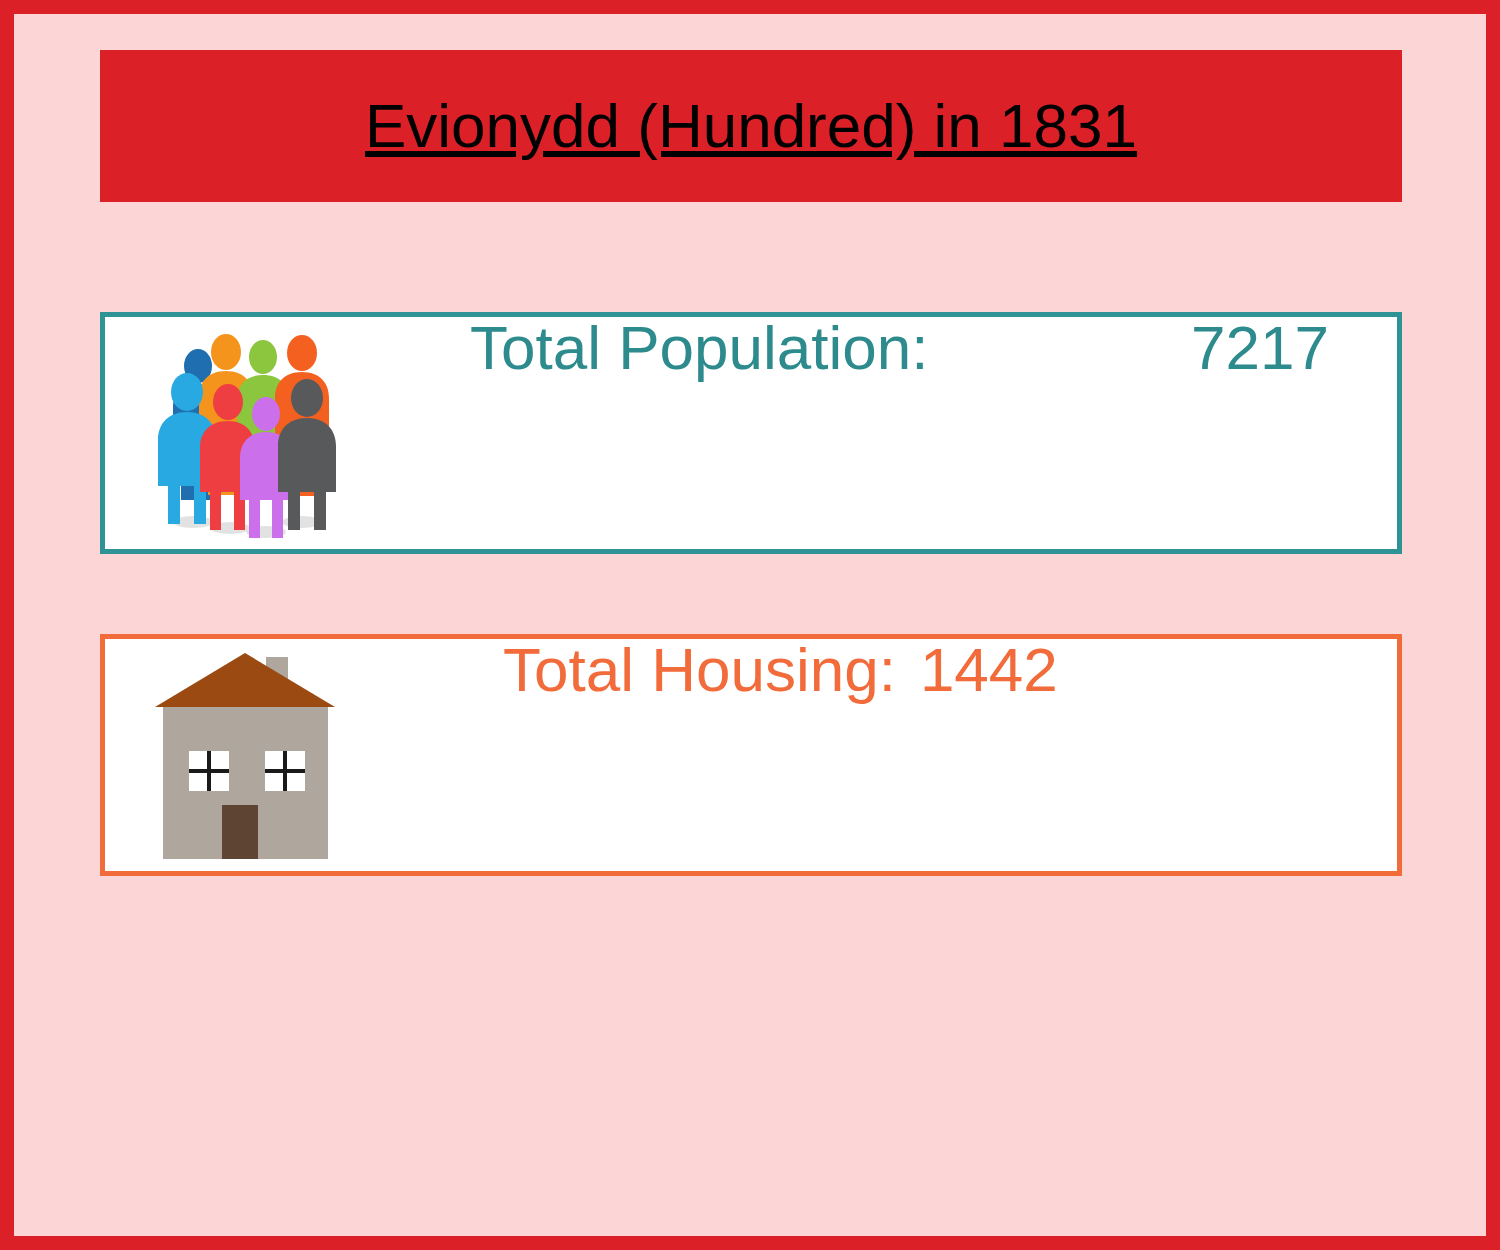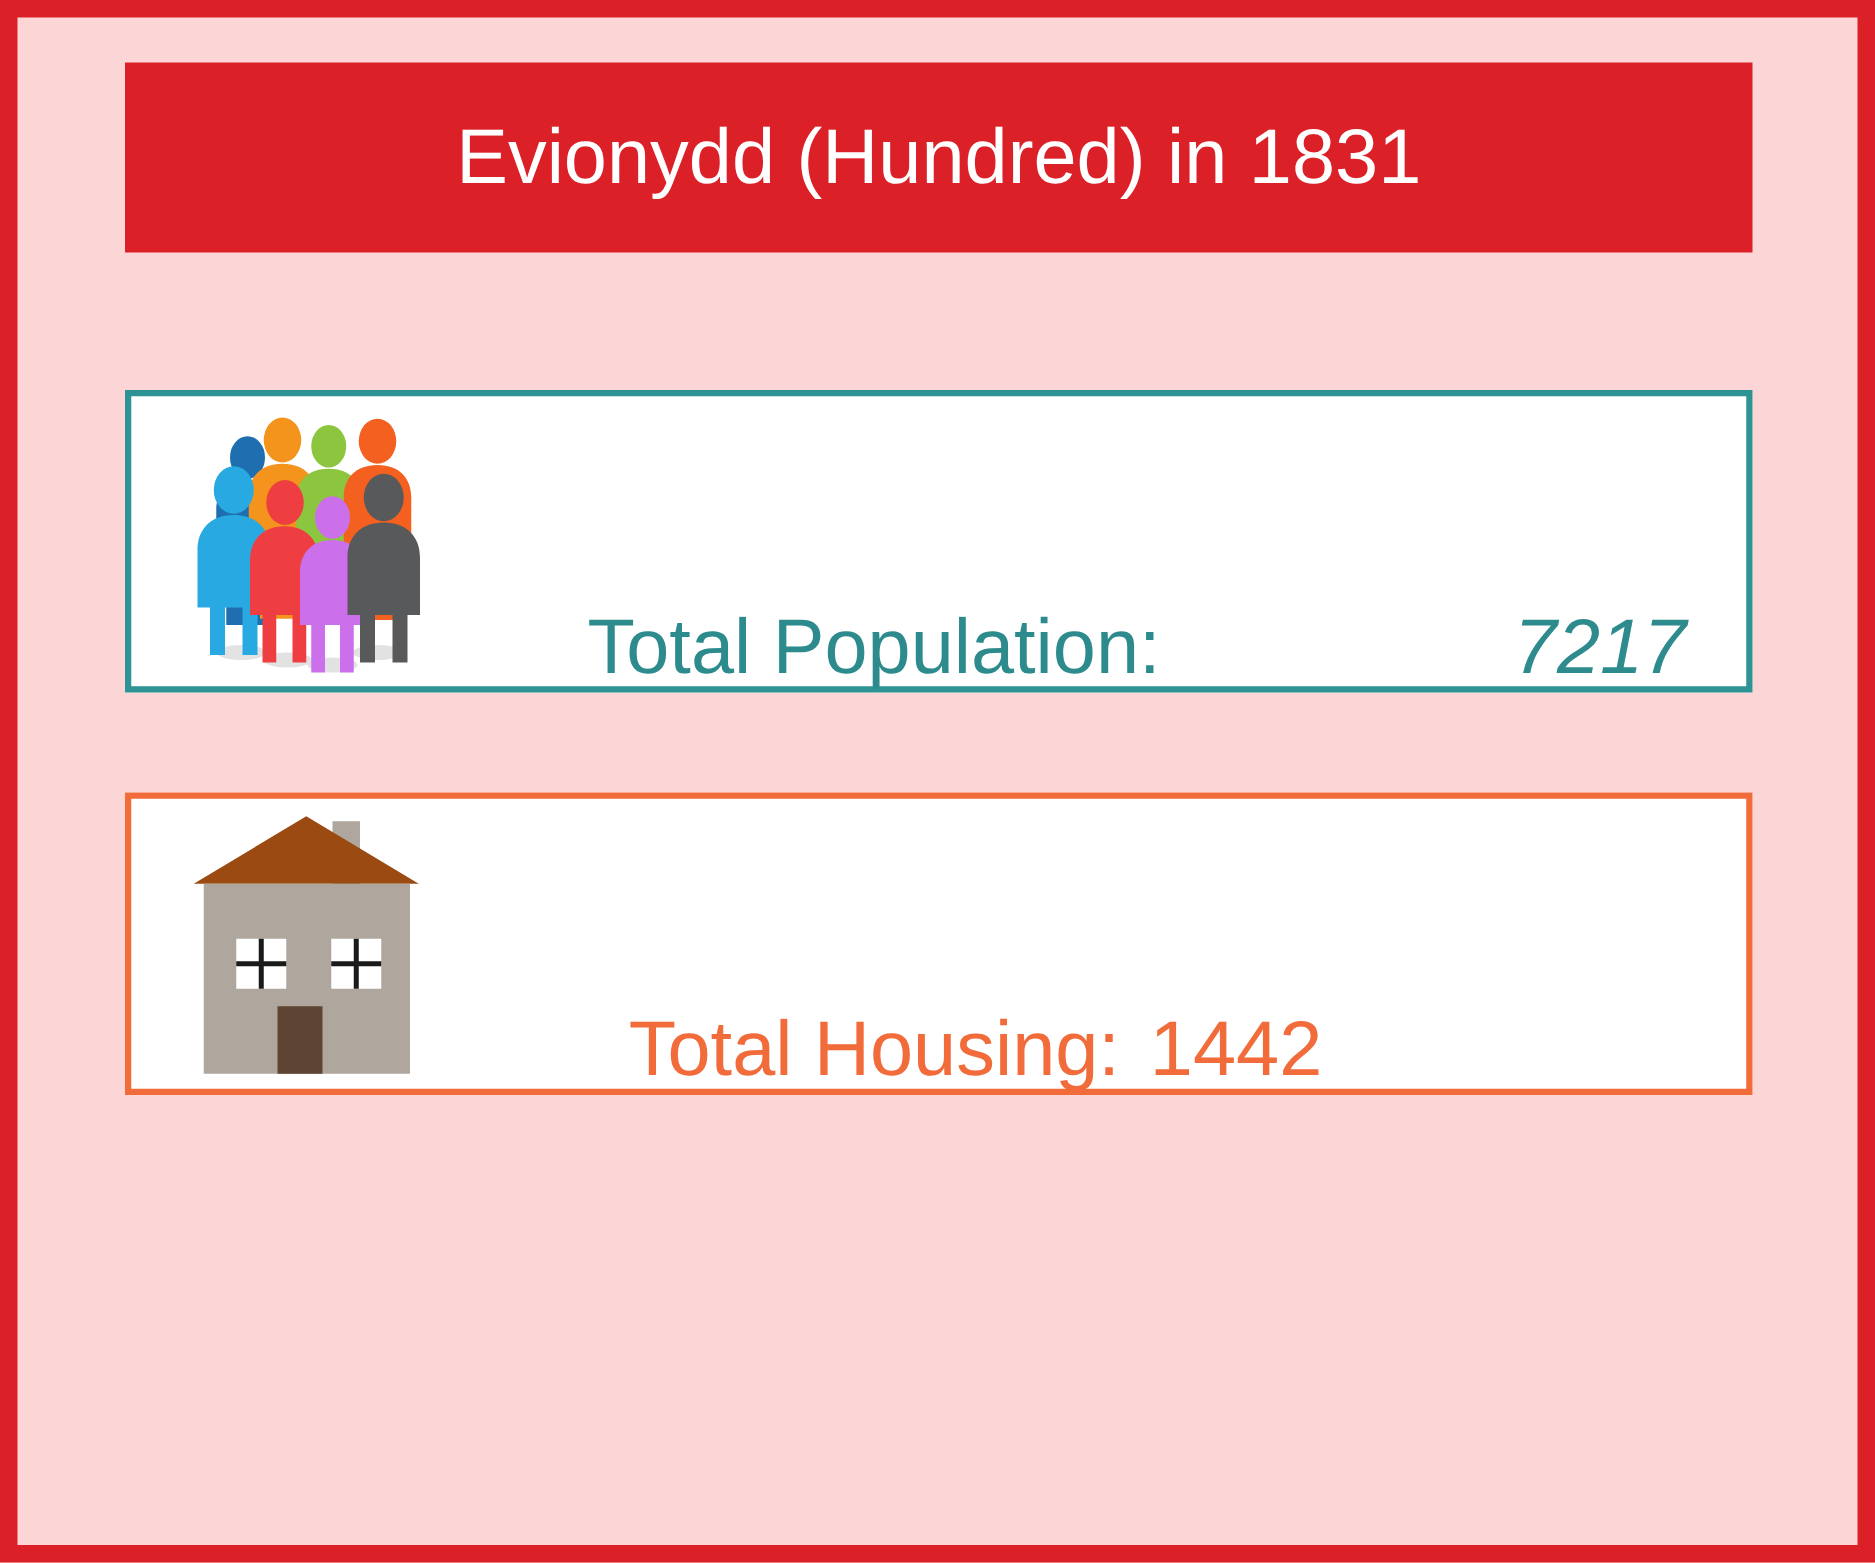--- a/index.html
+++ b/index.html
@@ -28,26 +28,27 @@
     left: 86px;
     top: 36px;
     width: 1302px;
     height: 152px;
     background: #DC2027;
     display: flex;
     align-items: center;
     justify-content: center;
   }
   .title-text {
-    color: #ffffff;
+    color: #000000;
     font-size: 62px;
     font-weight: 400;
     letter-spacing: 0px;
     line-height: 1;
     white-space: nowrap;
+    text-decoration: underline;
   }
   
   .stat-card {
     position: absolute;
     left: 86px;
     width: 1302px;
     background: #FFFFFF;
     box-sizing: border-box;
     display: flex;
     align-items: center;
@@ -73,23 +74,23 @@
     height: 100%;
     display: flex;
     align-items: center;
     justify-content: center;
     padding-left: 10px;
     box-sizing: border-box;
   }
   .card-body {
     flex: 1;
     display: flex;
-    align-items: flex-end;
+    align-items: flex-start;
     height: 100%;
-    padding-right: 40px;
+    padding-right: 60px;
     box-sizing: border-box;
   }
   .card-label {
     font-size: 62px;
     line-height: 1;
     white-space: nowrap;
   }
   .card-value {
     font-size: 62px;
     line-height: 1;
@@ -97,21 +98,21 @@
     margin-left: auto;
   }
   .teal-text { color: #2E8B8D; }
   .orange-text { color: #F26B3A; }
   .purple-text { color: #A4206E; }
 
   .lbl-pop { margin-left: 85px; }
   .lbl-house { margin-left: 118px; }
   .lbl-female { margin-left: 38px; }
 
-  .val-pop { margin-right: 8px; font-style: italic; }
+  .val-pop { margin-right: 8px; }
   .val-house { margin-right: 8px; margin-left: 24px; }
   .val-female { margin-right: 8px; }
 
   svg { display: block; }
 </style>
 </head>
 <body>
 
 <div class="page-frame">
 

